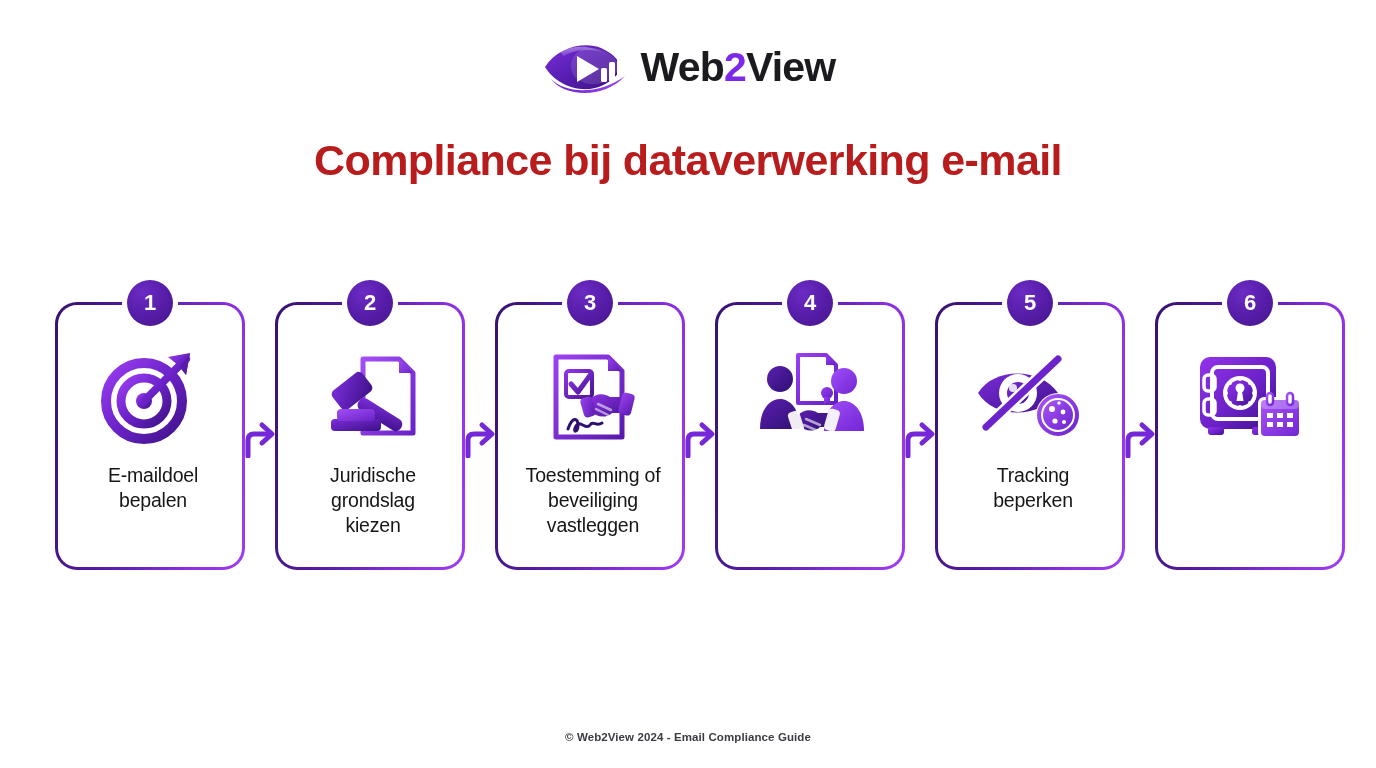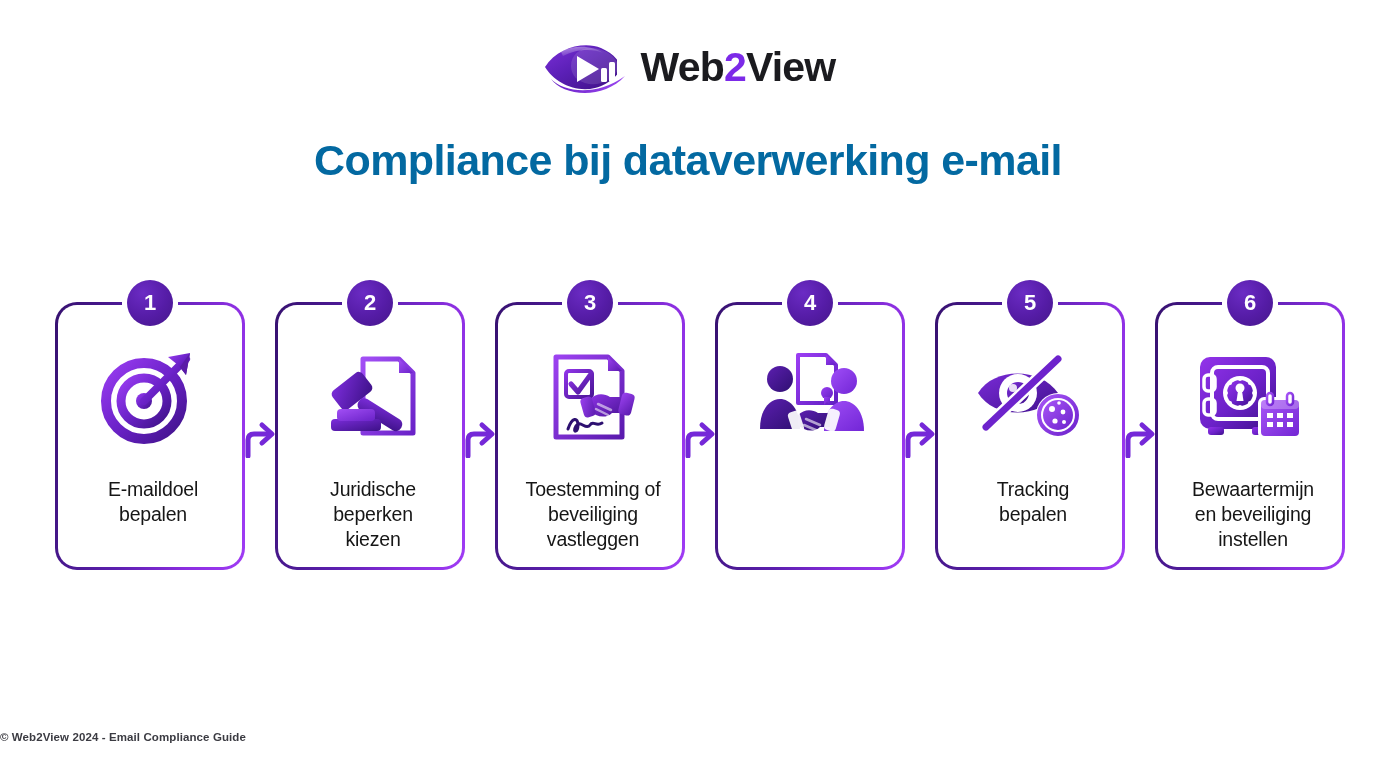--- a/index.html
+++ b/index.html
@@ -49,21 +49,21 @@
   
   .title {
     position: absolute;
     top: 136px;
     left: 0;
     width: 1376px;
     text-align: center;
     font-size: 43px;
     font-weight: bold;
     letter-spacing: -0.6px;
-    color: #0369a1;
+    color: #b91c1c;
     white-space: nowrap;
   }
 
   
   .steps {
     position: absolute;
     top: 302px;
     left: 55px;
     width: 1266px;
     height: 268px;
@@ -128,21 +128,21 @@
     width: 100%;
     height: 108px;
     display: flex;
     align-items: center;
     justify-content: center;
   }
   .icon-box svg { display: block; }
 
   .step-label {
     position: absolute;
-    top: 172px;
+    top: 158px;
     left: 8px;
     width: 174px;
     text-align: center;
     font-size: 19.5px;
     line-height: 25px;
     color: #161616;
     font-weight: normal;
     letter-spacing: -0.2px;
     white-space: pre-line;
   }
@@ -159,21 +159,21 @@
     top: 112px;
     left: -3px;
   }
 
   
   .footer {
     position: absolute;
     top: 731px;
     left: 0;
     width: 1376px;
-    text-align: left;
+    text-align: center;
     font-size: 11.5px;
     font-weight: bold;
     color: #3b3b42;
     letter-spacing: 0.1px;
   }
 </style>
 </head>
 <body>
 
 <div class="page">
@@ -274,21 +274,21 @@
 
             <rect x="16" y="32" width="38" height="24" rx="5" transform="rotate(-38 35 44)" fill="url(#g2b)"></rect>
 
             <rect x="42" y="48" width="50" height="13" rx="6" transform="rotate(32 42 54)" fill="url(#g2b)"></rect>
 
             <rect x="14" y="72" width="50" height="12" rx="4" fill="url(#g2b)"></rect>
             <rect x="20" y="62" width="38" height="12" rx="4" fill="url(#g2a)"></rect>
           </svg>
         </div>
         <div class="step-label">Juridische
-beperken
+grondslag
 kiezen</div>
       </div>
       <div class="badge">2</div>
     </div>
 
     <div class="connector">
       <svg width="36" height="44" viewBox="0 0 36 44">
         <path d="M6 42 L6 26 Q6 20 12 20 L26 20" fill="none" stroke="#7528d8" stroke-width="5" stroke-linecap="round" stroke-linejoin="round"></path>
         <path d="M20 11 L30 20 L20 29" fill="none" stroke="#7528d8" stroke-width="5" stroke-linecap="round" stroke-linejoin="round"></path>
       </svg>
@@ -421,21 +421,21 @@
             <circle cx="84" cy="64" r="19" fill="none" stroke="url(#g5b)" stroke-width="4"></circle>
             <circle cx="84" cy="64" r="15" fill="url(#g5b)"></circle>
             <circle cx="78" cy="58" r="3" fill="#ffffff"></circle>
             <circle cx="89" cy="61" r="2.4" fill="#ffffff"></circle>
             <circle cx="81" cy="70" r="2.6" fill="#ffffff"></circle>
             <circle cx="90" cy="71" r="2" fill="#ffffff"></circle>
             <circle cx="85" cy="52" r="1.8" fill="#ffffff"></circle>
           </svg>
         </div>
         <div class="step-label">Tracking
-bepalen</div>
+beperken</div>
       </div>
       <div class="badge">5</div>
     </div>
 
     <div class="connector">
       <svg width="36" height="44" viewBox="0 0 36 44">
         <path d="M6 42 L6 26 Q6 20 12 20 L26 20" fill="none" stroke="#7528d8" stroke-width="5" stroke-linecap="round" stroke-linejoin="round"></path>
         <path d="M20 11 L30 20 L20 29" fill="none" stroke="#7528d8" stroke-width="5" stroke-linecap="round" stroke-linejoin="round"></path>
       </svg>
     </div>
@@ -485,23 +485,20 @@
             <rect x="73" y="44" width="6" height="12" rx="3" fill="#ffffff" stroke="url(#g6b)" stroke-width="2.5"></rect>
             <rect x="93" y="44" width="6" height="12" rx="3" fill="#ffffff" stroke="url(#g6b)" stroke-width="2.5"></rect>
             <rect x="73" y="64" width="6" height="5" fill="#ffffff"></rect>
             <rect x="83" y="64" width="6" height="5" fill="#ffffff"></rect>
             <rect x="93" y="64" width="6" height="5" fill="#ffffff"></rect>
             <rect x="73" y="73" width="6" height="5" fill="#ffffff"></rect>
             <rect x="83" y="73" width="6" height="5" fill="#ffffff"></rect>
             <rect x="93" y="73" width="6" height="5" fill="#ffffff"></rect>
           </svg>
         </div>
-        <div class="step-label">Bewaartermijn
-en beveiliging
-instellen</div>
       </div>
       <div class="badge">6</div>
     </div>
 
   </div>
 
   <div class="footer">© Web2View 2024 - Email Compliance Guide</div>
 
 </div>
 

